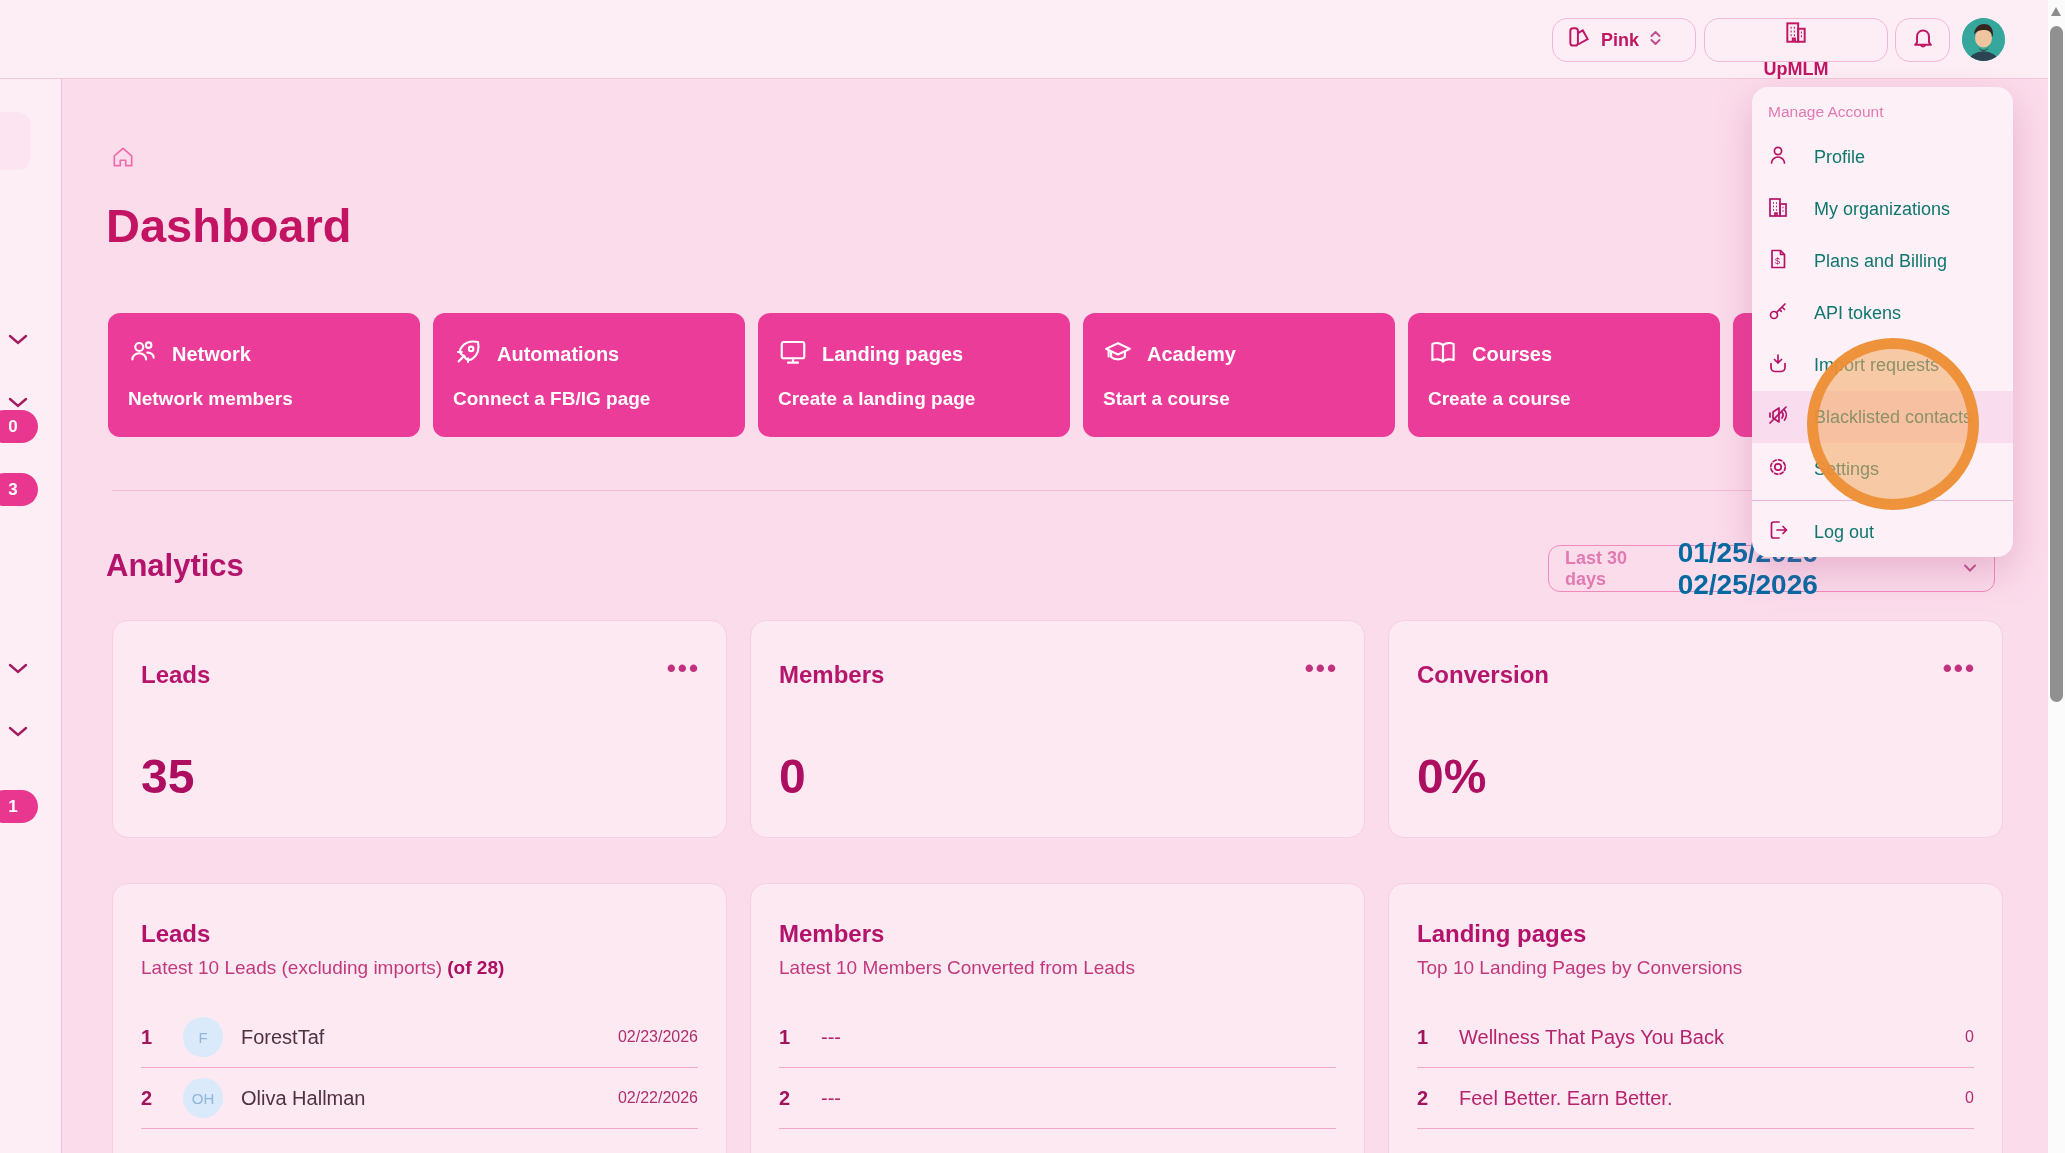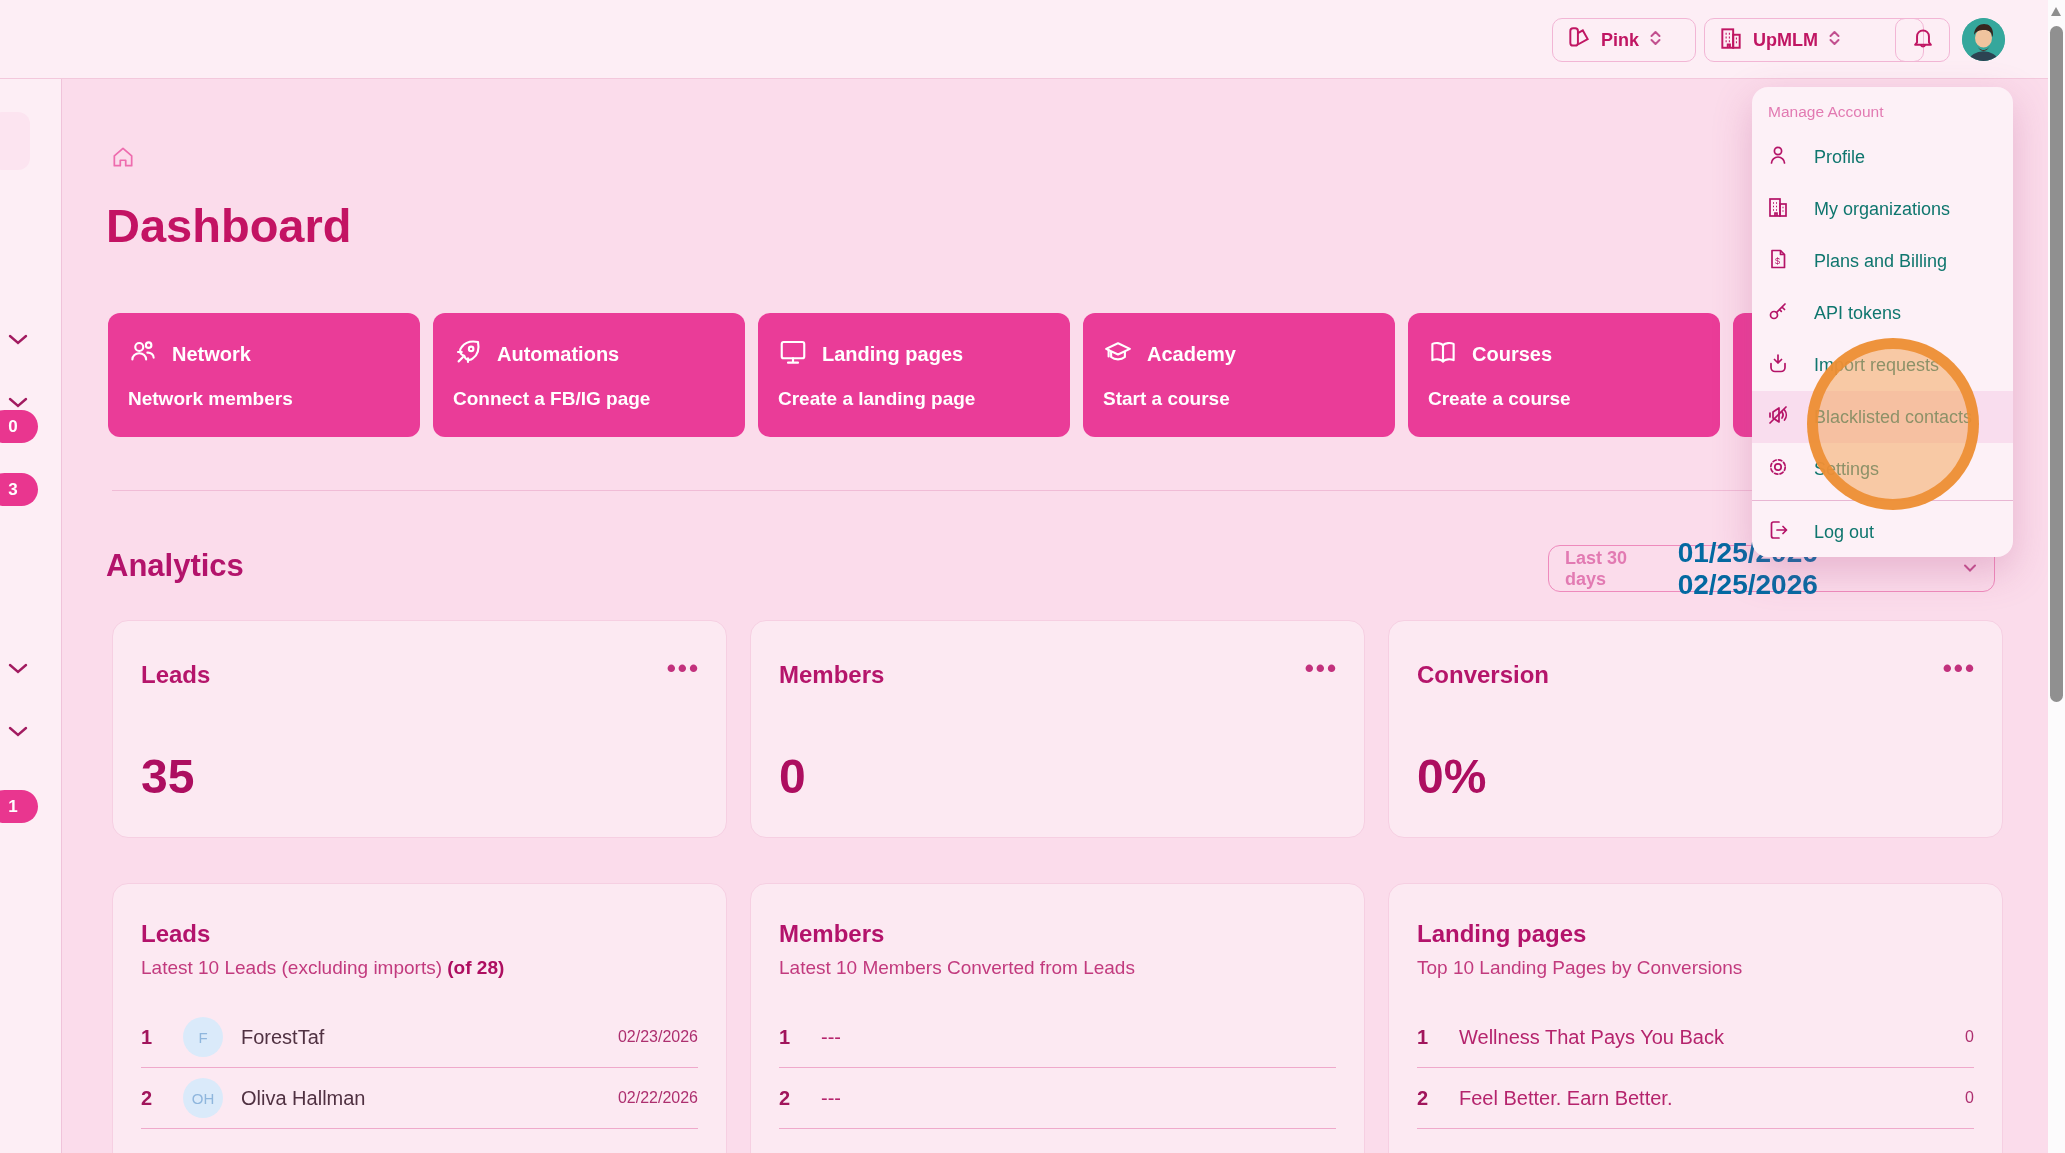--- a/index.html
+++ b/index.html
@@ -2,26 +2,26 @@
 <html><head>
 <meta charset="utf-8">
 <style>
   * { margin:0; padding:0; box-sizing:border-box; }
   body { font-family:"Liberation Sans", sans-serif; background:#fbdceb; }
   .screen { position:relative; width:2065px; height:1153px; overflow:hidden; background:#fbdceb; }
 
   
   .topbar { position:absolute; left:0; top:0; width:2065px; height:79px;
             background:#fdeef5; border-bottom:1px solid #f3c8dc; z-index:10; }
-  .tb-btn { position:absolute; top:18px; height:44px; border:1px solid #f2b6d5; border-radius:10px;
+  .tb-btn { position:absolute; top:18px; height:44px; border:1px solid #f2b6d5; border-radius:15px;
             display:flex; align-items:center; gap:9px; padding:0 13px;
             color:#c01663; font-weight:bold; font-size:18px; cursor:pointer; }
   .tb-btn svg { stroke:#c01663; }
   .btn-theme { left:1552px; width:144px; }
-  .btn-org   { left:1704px; width:220px; }
+  .btn-org   { left:1704px; width:184px;flex-direction:column; }
   .btn-bell  { left:1895px; width:55px; justify-content:center; }
   .avatar { position:absolute; left:1962px; top:18px; width:43px; height:43px; border-radius:50%;
             overflow:hidden; background:#35a79c; cursor:pointer; }
 
   
   .sidebar { position:absolute; left:0; top:79px; width:62px; height:1074px;
              background:#fdeef5; border-right:1px solid #f0c3da; z-index:5; }
   .side-active { position:absolute; left:-10px; top:33px; width:40px; height:58px;
                  border-radius:12px; background:#fce4f0; }
   .side-chev { position:absolute; left:6px; width:24px; height:14px; }

